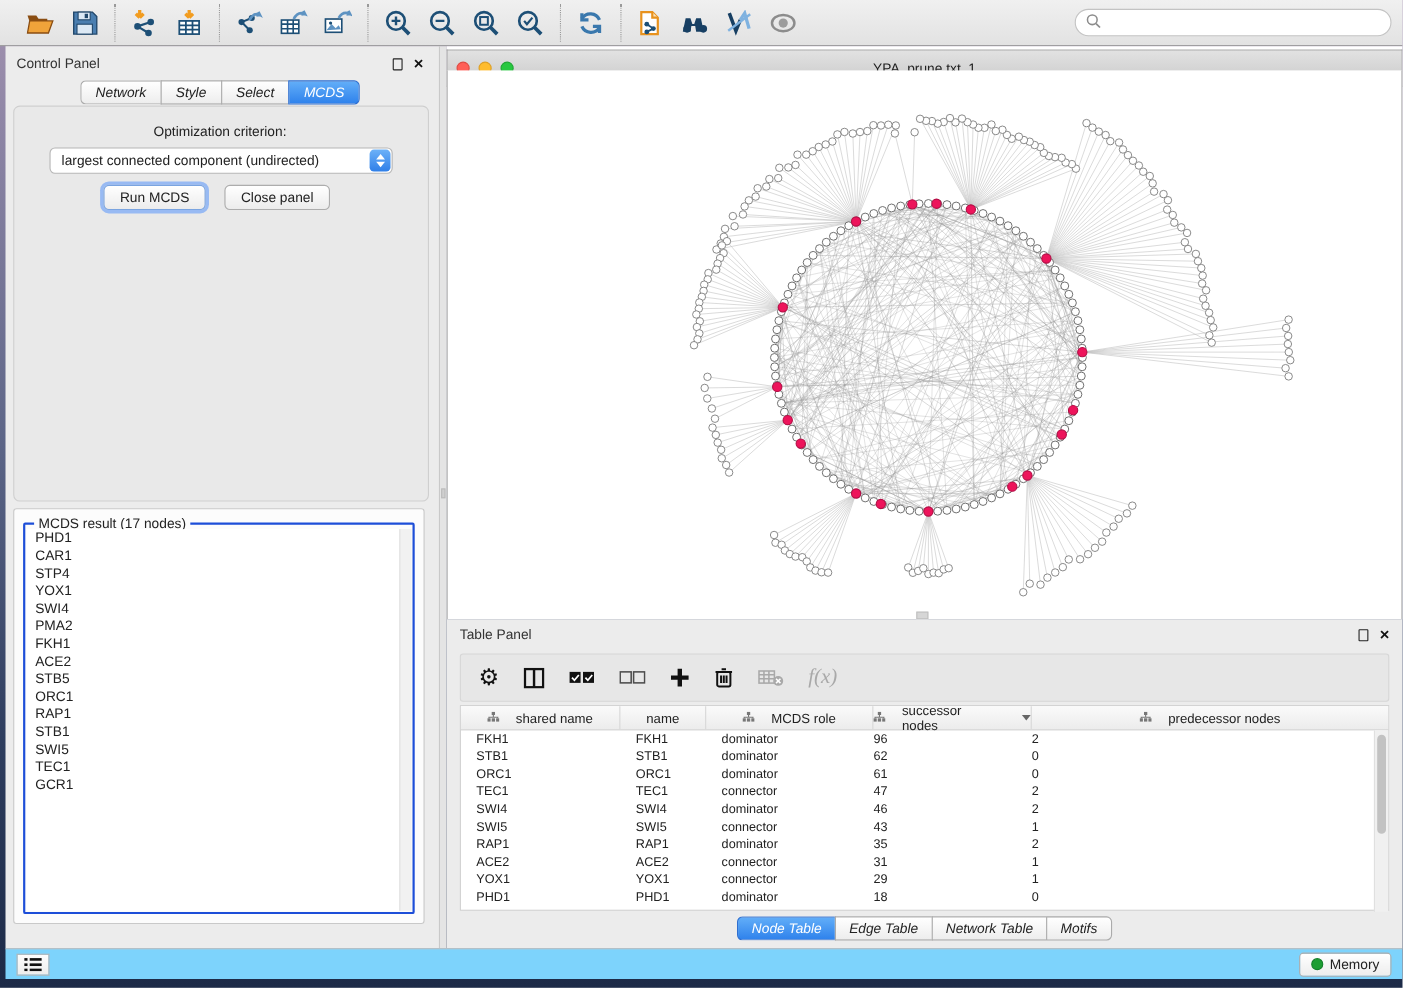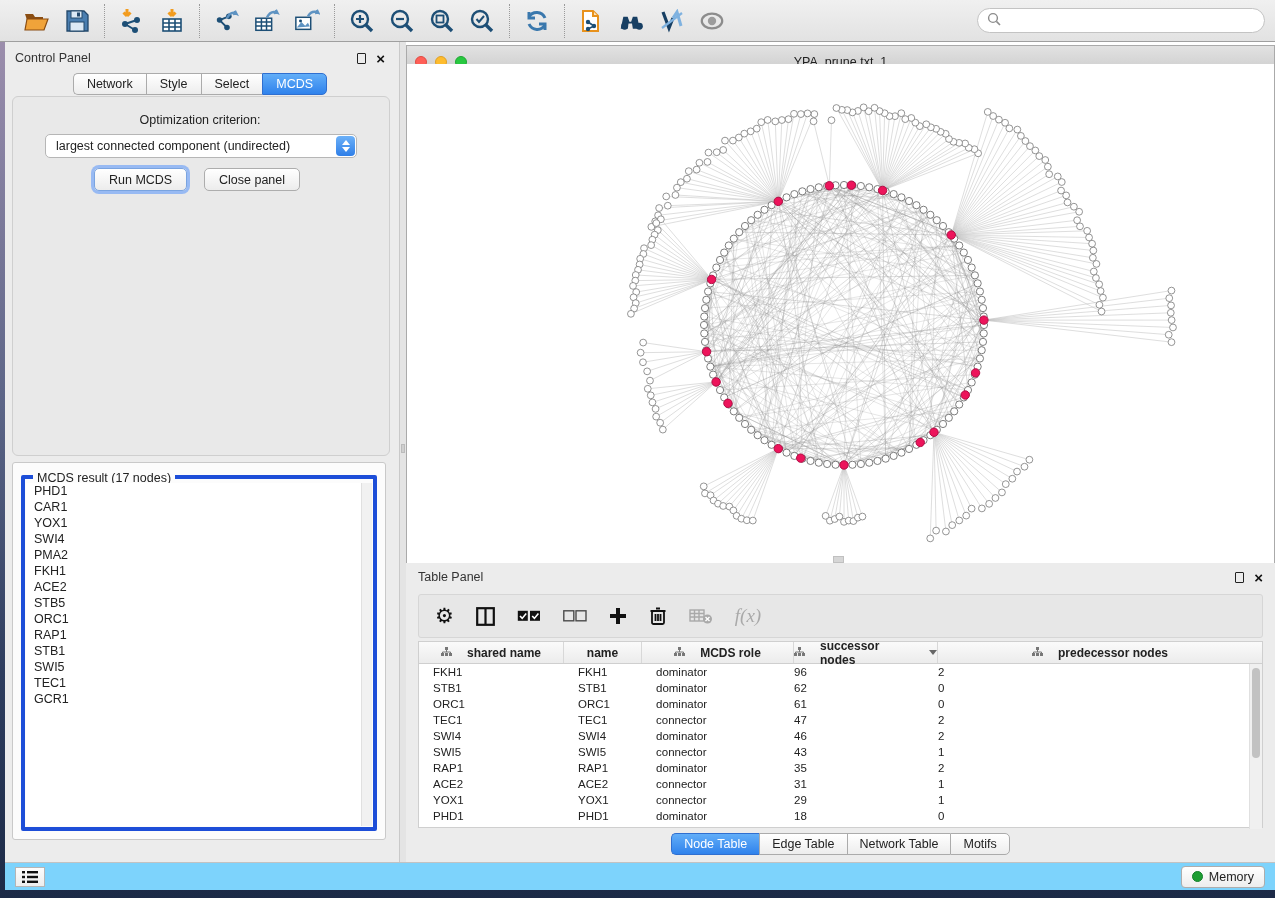--- a/index.html
+++ b/index.html
@@ -26,21 +26,21 @@
   .cp-titlebar { left:5px; top:48px; width:390px; height:20px; display:flex; align-items:center; padding:0 10px; }
   .panel-title { font-size:12.5px; color:#333; }
   .win-btns { margin-left:auto; display:flex; align-items:center; gap:10px; }
   .float-ico { width:9px; height:11px; border:1.5px solid #222; border-radius:1px; }
   .close-ico { font-weight:bold; font-size:15px; line-height:11px; color:#111; }
 
   
   .tabs-row { display:flex; justify-content:center; gap:0; }
   .cp-tabs { left:5px; top:73px; width:390px; }
   .tab { background:linear-gradient(180deg,#ffffff,#ededed); border:1px solid #ababab; border-right:none;
-    padding:3px 13px; font-size:12.5px; color:#222; cursor:default; }
+    padding:3px 13px; font-size:12.5px; color:#222; cursor:default;font-style:italic; }
   .tab:first-child { border-radius:5px 0 0 5px; }
   .tab:last-child { border-right:1px solid #ababab; border-radius:0 5px 5px 0; }
   .tab.active { background:linear-gradient(180deg,#62aef8,#2f82ec); color:#fff; border-color:#2f6fd0; }
 
   .cp-box { left:12px; top:96px; width:378px; height:360px; background:#e9e9e9;
     border:1px solid #cfcfcf; border-radius:6px; }
   .opt-label { left:5px; top:113px; width:390px; text-align:center; font-size:12.5px; }
   .opt-select { left:45px; top:134px; width:312px; height:24px; background:#fff; border:1px solid #b6b6b6;
     border-radius:5px; display:flex; align-items:center; padding-left:10px; font-size:12.5px; }
   .opt-stepper { position:absolute; right:1px; top:1px; width:19px; height:20px; border-radius:4px;
@@ -48,21 +48,21 @@
     align-items:center; justify-content:center; gap:2px; }
   .stp-up { width:0;height:0;border-left:4px solid transparent;border-right:4px solid transparent;border-bottom:5px solid #fff; }
   .stp-dn { width:0;height:0;border-left:4px solid transparent;border-right:4px solid transparent;border-top:5px solid #fff; }
   .btn { background:linear-gradient(180deg,#ffffff,#ececec); border:1px solid #adadad; border-radius:5px;
     font-size:12.5px; padding:3px 14px; color:#222; }
   .btn-run { left:94px; top:168px; height:23px; box-shadow:0 0 0 3px rgba(86,148,251,.55); border-color:#7aa4e0; }
   .btn-close { left:204px; top:168px; height:23px; }
 
   .result-panel { left:12px; top:462px; width:374px; height:378px; background:#fcfcfc;
     border:1px solid #c9c9c9; border-radius:3px; }
-  .result-group { position:absolute; left:8px; top:12px; right:8px; bottom:8px; border:4px solid #1d4ed8; border-radius:2px; }
+  .result-group { position:absolute; left:8px; top:12px; right:8px; bottom:8px; border:2px solid #1d4ed8; border-radius:2px; }
   .result-label { position:absolute; left:8px; top:-8px; background:#fcfcfc; padding:0 4px; font-size:12.5px; }
   .result-list { position:absolute; left:1px; top:4px; right:12px; bottom:1px; background:#fff; overflow:hidden; }
   .result-item { font-size:12.5px; line-height:16px; padding-left:8px; }
   .result-scroll { position:absolute; right:1px; top:4px; width:11px; bottom:1px; background:#f1f1f1; border-left:1px solid #e0e0e0; }
 
   
   .vsplit { left:400px; top:42px; width:6px; height:820px; background:#e4e4e4; }
   .vsplit-handle { left:401px; top:444px; width:4px; height:9px; background:#cfcfcf; border:1px solid #bbb; }
 
   
@@ -81,21 +81,21 @@
   .tp-titlebar { left:406px; top:567px; width:869px; height:20px; display:flex; align-items:center; padding:0 12px; }
   .tp-toolbar { left:418px; top:594px; width:845px; height:44px; background:#e7e7e7; border:1px solid #d6d6d6;
     border-radius:3px; display:flex; align-items:center; gap:22px; padding:0 16px; }
   .tico { height:24px; display:flex; align-items:center; justify-content:center; color:#111; }
   .tico.disabled { color:#a9a9a9; }
   .fx { font-family:"Liberation Serif", serif; font-style:italic; font-size:19px; color:#a9a9a9; }
 
   .grid { left:418px; top:641px; width:845px; height:187px; background:#fff; border:1px solid #cfcfcf; }
   .grid-header { display:flex; height:22px; background:linear-gradient(180deg,#fafafa,#ececec); border-bottom:1px solid #cfcfcf; }
   .gh-cell { display:flex; align-items:center; justify-content:center; gap:15px; border-right:1px solid #d8d8d8;
-    font-size:12px; color:#222; position:relative;font-weight:bold; }
+    font-size:12px; color:#222; position:relative; }
   .gh-cell:last-child { border-right:none; }
   .sort-chev { width:0;height:0;border-left:4px solid transparent;border-right:4px solid transparent;border-top:5px solid #666; margin-left:4px;}
   .grid-body { position:relative; }
   .grow { display:flex; height:16px; align-items:center; }
   .gcell { font-size:11.5px; overflow:hidden; white-space:nowrap; }
   .gcell.txt { padding-left:14px; }
   .gcell.num { text-align:left; padding-right:12px; }
   .grid-scroll { position:absolute; right:0; top:0; width:13px; height:165px; background:#f0f0f0; border-left:1px solid #e0e0e0; }
   .grid-thumb { position:absolute; left:2px; top:4px; width:8px; height:90px; background:#c2c2c2; border-radius:4px; }
 
@@ -291,20 +291,21 @@
 </div>
 <button class="abs btn btn-run">Run MCDS</button>
 <button class="abs btn btn-close">Close panel</button>
 
 <div class="abs result-panel">
   <div class="result-group">
     <span class="result-label">MCDS result (17 nodes)</span>
     <div class="result-list" id="mcds-list">
         <div class="result-item">PHD1</div>
         <div class="result-item">CAR1</div>
+        <div class="result-item">STP4</div>
         <div class="result-item">YOX1</div>
         <div class="result-item">SWI4</div>
         <div class="result-item">PMA2</div>
         <div class="result-item">FKH1</div>
         <div class="result-item">ACE2</div>
         <div class="result-item">STB5</div>
         <div class="result-item">ORC1</div>
         <div class="result-item">RAP1</div>
         <div class="result-item">STB1</div>
         <div class="result-item">SWI5</div>

